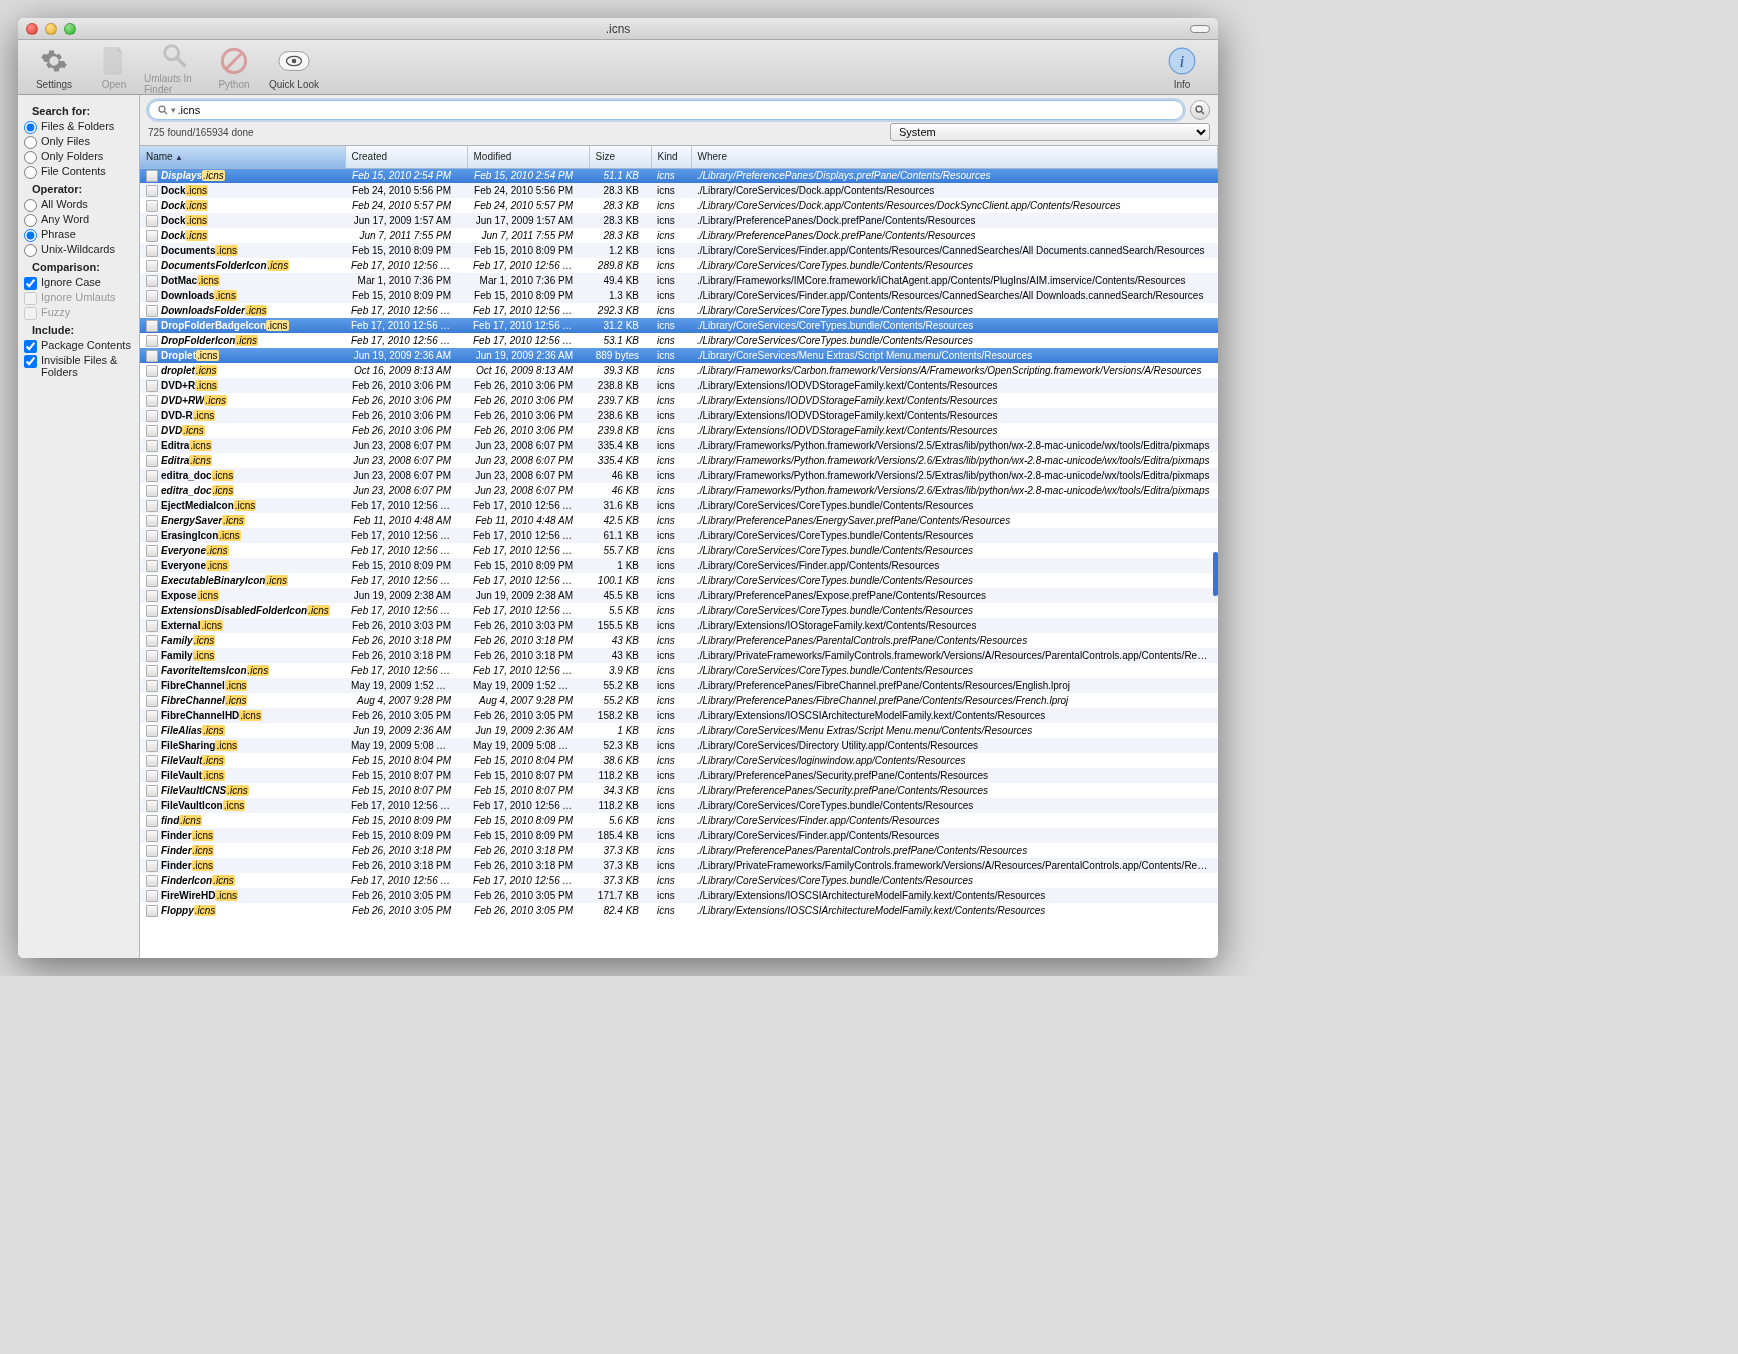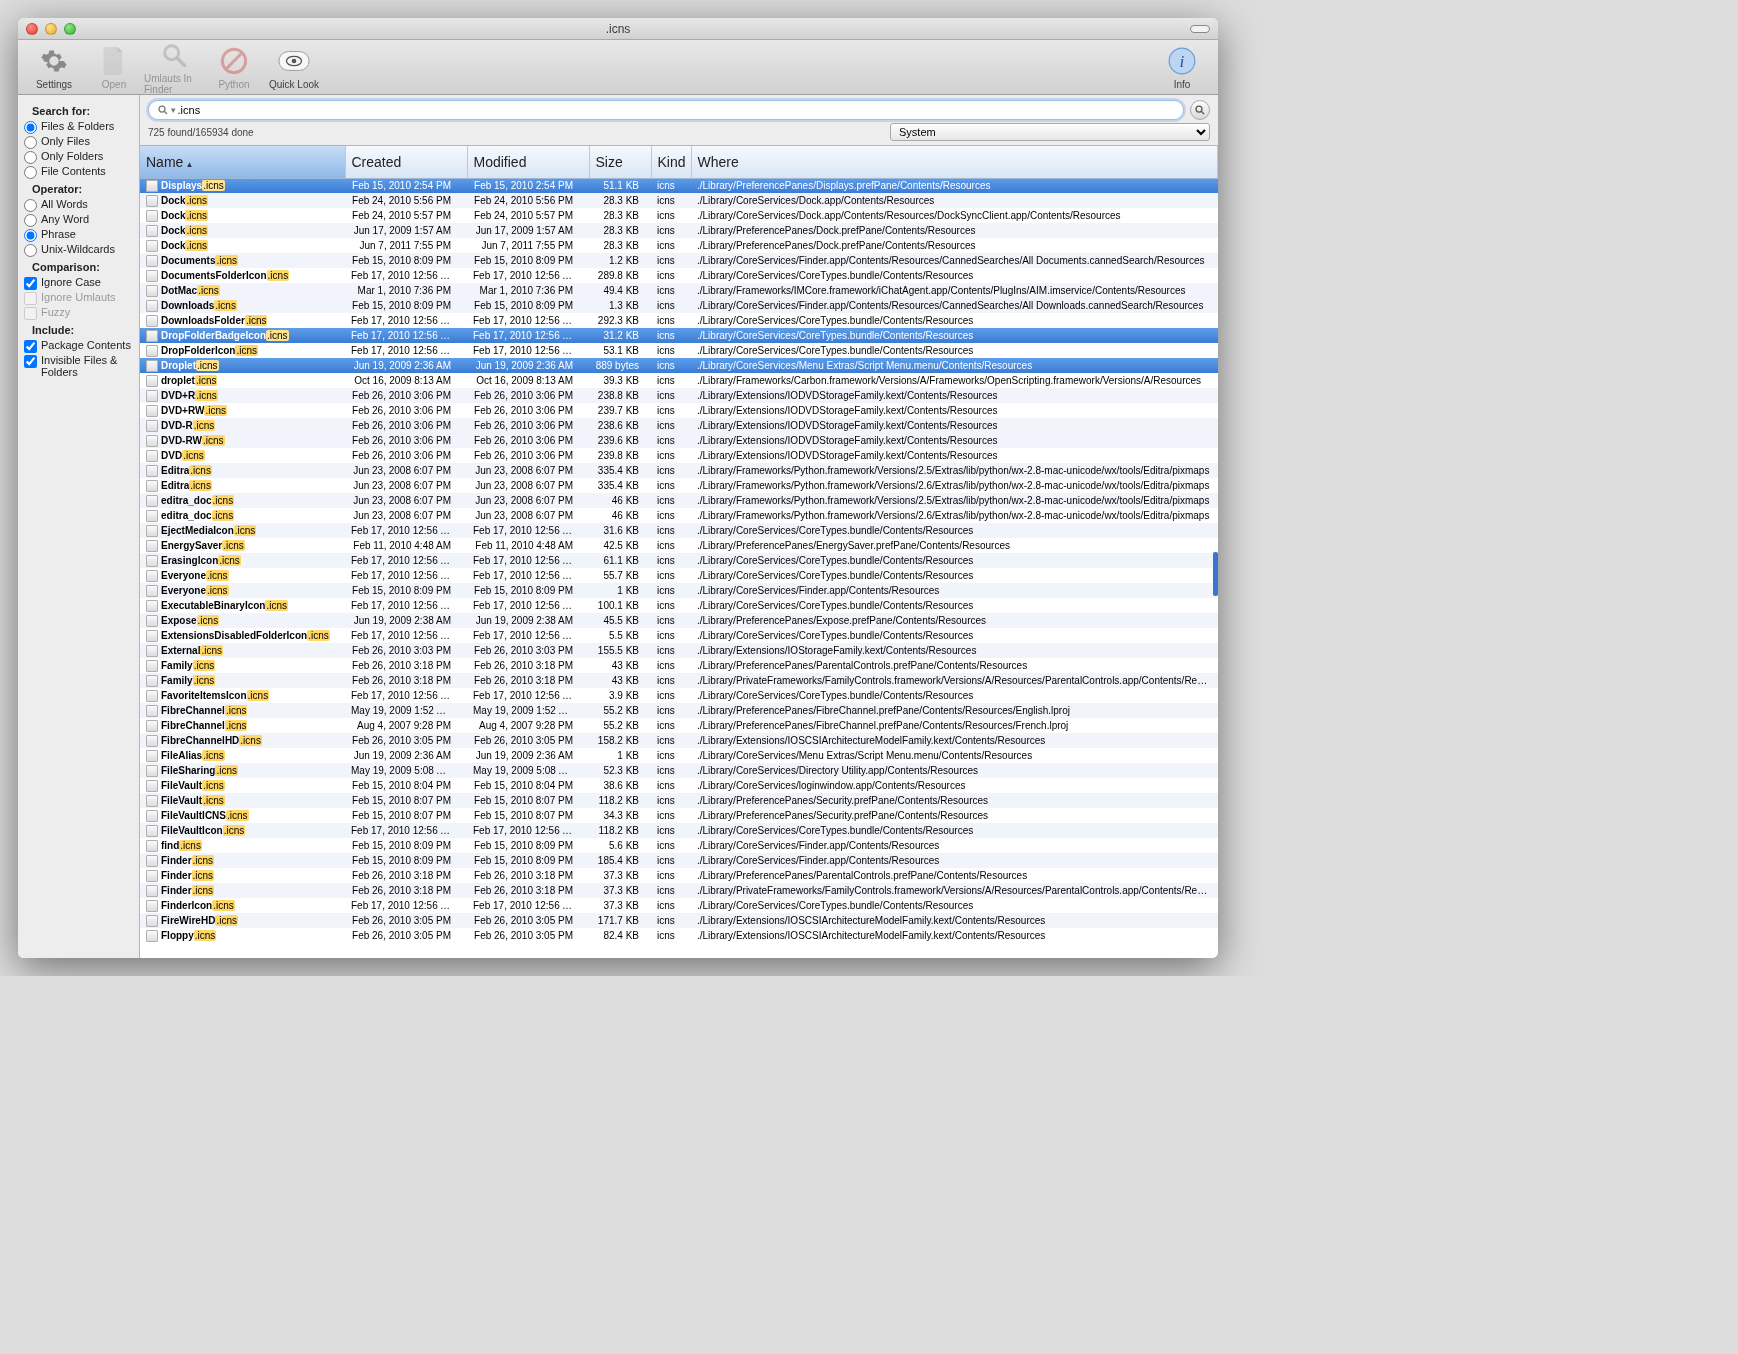--- a/index.html
+++ b/index.html
@@ -132,39 +132,39 @@
 .table-wrap { flex:1; overflow:hidden; position:relative; display:flex; }
 .table-scroll { flex:1; overflow-y:scroll; }
 table { width:100%; border-collapse:collapse; table-layout:fixed; }
 thead th {
   position: sticky;
   top:0;
   background: linear-gradient(#f6f9fe, #d9e5f4);
   border-right:1px solid #bcc9da;
   border-bottom:1px solid #9fb6d4;
   font-weight:normal;
-  font-size:14px;
+  font-size:10px;
   color:#222;
   text-align:left;
   padding:2px 6px;
-  height:32px;
+  height:22px;
 }
 thead th.sort { background: linear-gradient(#c8ddf6, #8fb8e8); }
 thead th.sort::after { content:" ▲"; font-size:8px; color:#335; }
 tbody td {
   padding: 1px 6px;
   font-size:10px;
   color:#000;
   white-space:nowrap;
   overflow:hidden;
   text-overflow:ellipsis;
   height:15px;
 }
 tbody tr.odd { background:#f1f5fb; }
-tbody tr.even { background:#ffffff; }
+tbody tr.even { background:#ffffff;font-style:italic; }
 tbody tr.sel { background: linear-gradient(#5e9de8, #3a7cd6); color:#fff; }
 tbody tr.sel td { color:#fff; }
 .hl { background:#ffd766; border-radius:2px; padding:0 1px; }
 tbody tr.sel .hl { background:#ffe38e; color:#000; }
 .cell-name { display:flex; align-items:center; gap:3px; }
 .file-ic { width:12px; height:12px; flex-shrink:0; background: linear-gradient(#fafafa,#dcdcdc); border:1px solid #b0b0b0; border-radius:1px; }
 .col-size { text-align:right; padding-right:12px; }
 .col-created, .col-modified { text-align:right; padding-right:16px; }
 
 .right-scroll-ind {
@@ -571,33 +571,20 @@
                       <span class="file-ic"></span>
                       <span><b>DVD-R</b><span class="hl">.icns</span></span>
                     </div>
                   </td>
                   <td class="col-created" style="">Feb 26, 2010 3:06 PM</td>
                   <td class="col-modified" style="">Feb 26, 2010 3:06 PM</td>
                   <td class="col-size" style="">238.6 KB</td>
                   <td style="">icns</td>
                   <td style="">./Library/Extensions/IODVDStorageFamily.kext/Contents/Resources</td>
                 </tr>
-                <tr class="odd">
-                  <td style="">
-                    <div class="cell-name">
-                      <span class="file-ic"></span>
-                      <span><b>DVD-RW</b><span class="hl">.icns</span></span>
-                    </div>
-                  </td>
-                  <td class="col-created" style="">Feb 26, 2010 3:06 PM</td>
-                  <td class="col-modified" style="">Feb 26, 2010 3:06 PM</td>
-                  <td class="col-size" style="">239.6 KB</td>
-                  <td style="">icns</td>
-                  <td style="">./Library/Extensions/IODVDStorageFamily.kext/Contents/Resources</td>
-                </tr>
                 <tr class="even">
                   <td style="">
                     <div class="cell-name">
                       <span class="file-ic"></span>
                       <span><b>DVD</b><span class="hl">.icns</span></span>
                     </div>
                   </td>
                   <td class="col-created" style="">Feb 26, 2010 3:06 PM</td>
                   <td class="col-modified" style="">Feb 26, 2010 3:06 PM</td>
                   <td class="col-size" style="">239.8 KB</td>

